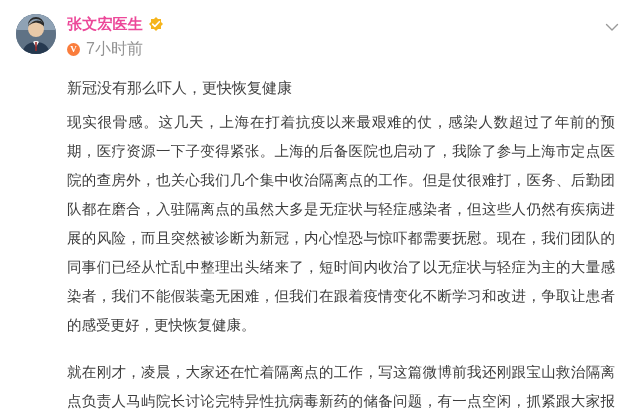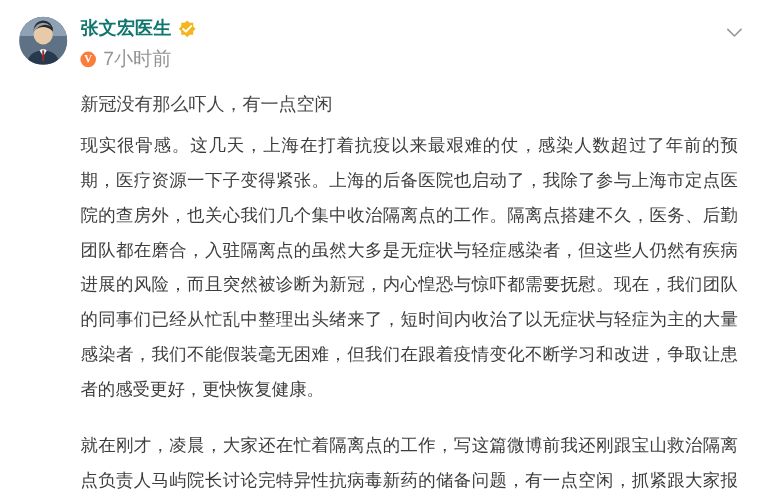--- a/index.html
+++ b/index.html
@@ -44,21 +44,21 @@
     padding-top: 1px;
   }
   .name-line {
     display: flex;
     align-items: center;
     line-height: 1;
   }
   .username {
     font-size: 15px;
     font-weight: bold;
-    color: #0f766e;
+    color: #ec4899;
     letter-spacing: 0.2px;
   }
   .badge-icon {
     margin-left: 5px;
     width: 16px;
     height: 16px;
     display: inline-block;
     position: relative;
     top: 1px;
   }
@@ -151,18 +151,18 @@
     </div>
 
     <div class="chevron">
       <svg width="18" height="18" viewBox="0 0 18 18">
         <path d="M3.5 6.5 L9 12 L14.5 6.5" stroke="#9a9a9a" stroke-width="1.4" fill="none" stroke-linecap="round" stroke-linejoin="round"></path>
       </svg>
     </div>
   </div>
 
   <div class="body">
-    <div class="title">新冠没有那么吓人，有一点空闲</div>
-    <p class="para">现实很骨感。这几天，上海在打着抗疫以来最艰难的仗，感染人数超过了年前的预期，医疗资源一下子变得紧张。上海的后备医院也启动了，我除了参与上海市定点医院的查房外，也关心我们几个集中收治隔离点的工作。隔离点搭建不久，医务、后勤团队都在磨合，入驻隔离点的虽然大多是无症状与轻症感染者，但这些人仍然有疾病进展的风险，而且突然被诊断为新冠，内心惶恐与惊吓都需要抚慰。现在，我们团队的同事们已经从忙乱中整理出头绪来了，短时间内收治了以无症状与轻症为主的大量感染者，我们不能假装毫无困难，但我们在跟着疫情变化不断学习和改进，争取让患者的感受更好，更快恢复健康。</p>
+    <div class="title">新冠没有那么吓人，更快恢复健康</div>
+    <p class="para">现实很骨感。这几天，上海在打着抗疫以来最艰难的仗，感染人数超过了年前的预期，医疗资源一下子变得紧张。上海的后备医院也启动了，我除了参与上海市定点医院的查房外，也关心我们几个集中收治隔离点的工作。但是仗很难打，医务、后勤团队都在磨合，入驻隔离点的虽然大多是无症状与轻症感染者，但这些人仍然有疾病进展的风险，而且突然被诊断为新冠，内心惶恐与惊吓都需要抚慰。现在，我们团队的同事们已经从忙乱中整理出头绪来了，短时间内收治了以无症状与轻症为主的大量感染者，我们不能假装毫无困难，但我们在跟着疫情变化不断学习和改进，争取让患者的感受更好，更快恢复健康。</p>
     <p class="para">就在刚才，凌晨，大家还在忙着隔离点的工作，写这篇微博前我还刚跟宝山救治隔离点负责人马屿院长讨论完特异性抗病毒新药的储备问题，有一点空闲，抓紧跟大家报告下最近发生了什么，回答一些大家关心的问题。</p>
   </div>
 
 </div>
 
 </body></html>

